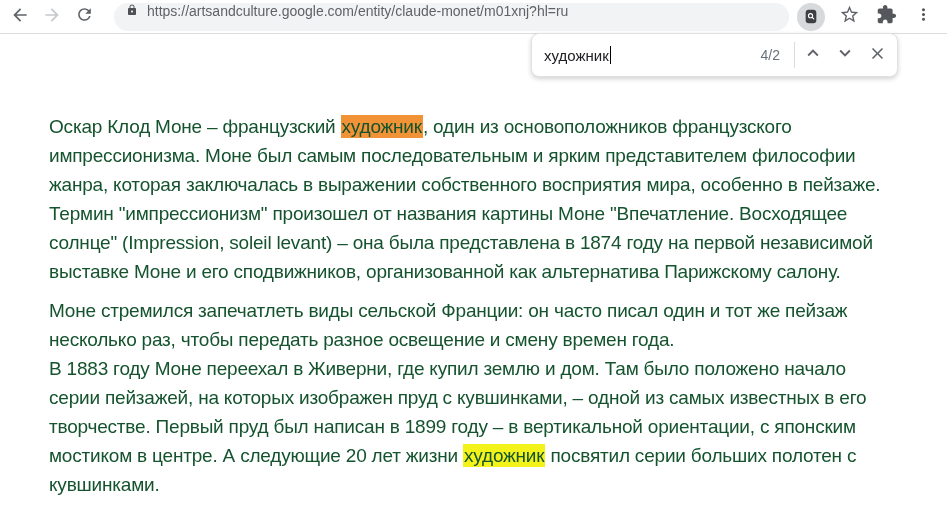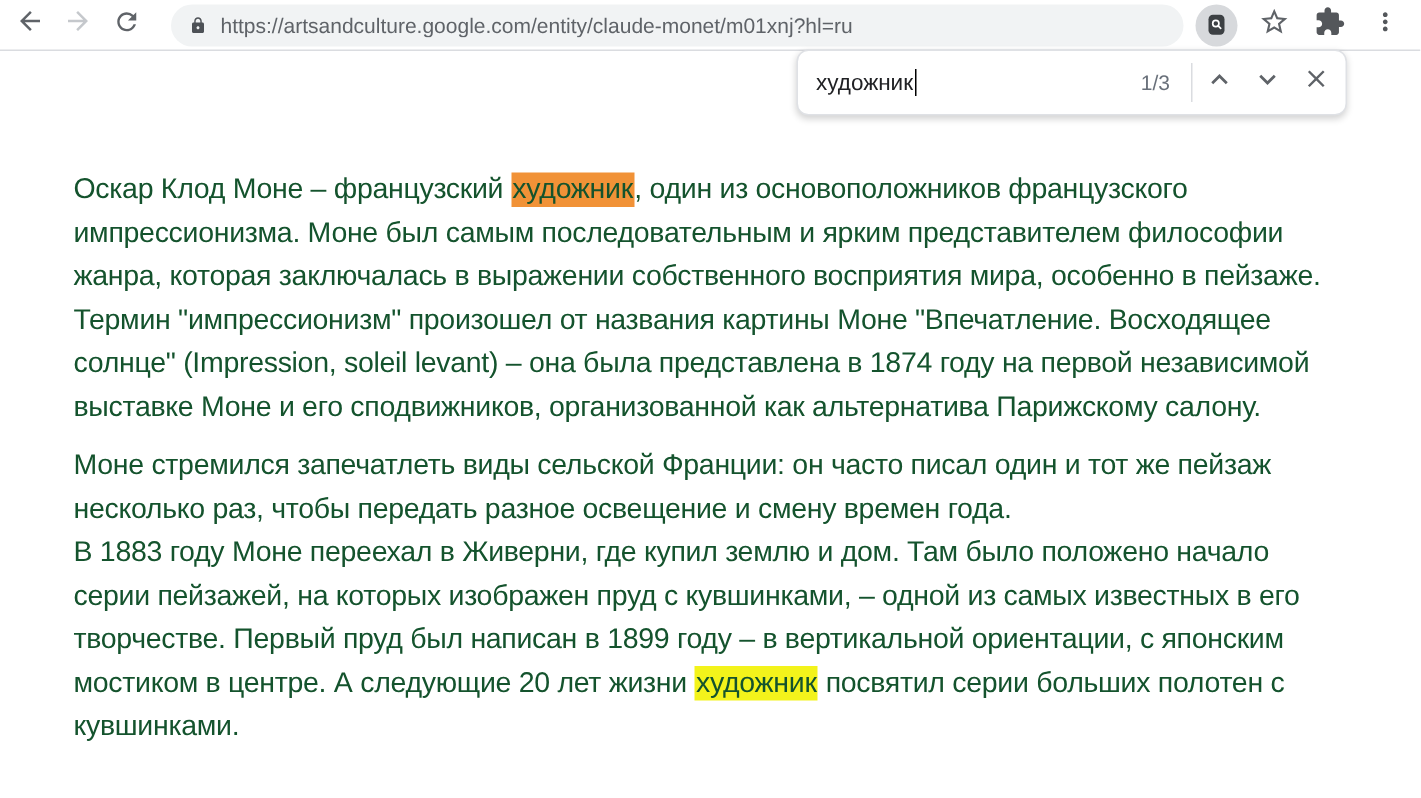--- a/index.html
+++ b/index.html
@@ -29,21 +29,21 @@
     margin-right: 4px;
     cursor: pointer;
   }
   .omnibox {
     flex: 1;
     height: 28px;
     margin: 0 8px 0 12px;
     background: #F1F3F4;
     border-radius: 14px;
     display: flex;
-    align-items: center;
+    align-items: flex-start;
     padding: 0 12px;
     min-width: 0;
   }
   .omnibox .url {
     margin-left: 9px;
     font-size: 14px;
     color: #5F6368;
     white-space: nowrap;
     overflow: hidden;
   }
@@ -202,21 +202,21 @@
         </svg>
     </span>
   </div>
 </div>
 
 <div class="findbar">
   <div class="find-input">
     <span>художник</span>
     <span class="caret"></span>
   </div>
-  <span class="find-counter">1/3</span>
+  <span class="find-counter">4/2</span>
   <span class="find-divider"></span>
   <div class="find-btn">
     <span>
       <svg width="22" height="22" viewBox="0 0 24 24">
           <path d="M7.41 15.41L12 10.83l4.59 4.58L18 14l-6-6-6 6z" fill="#5F6368"></path>
         </svg>
     </span>
   </div>
   <div class="find-btn">
     <span>

